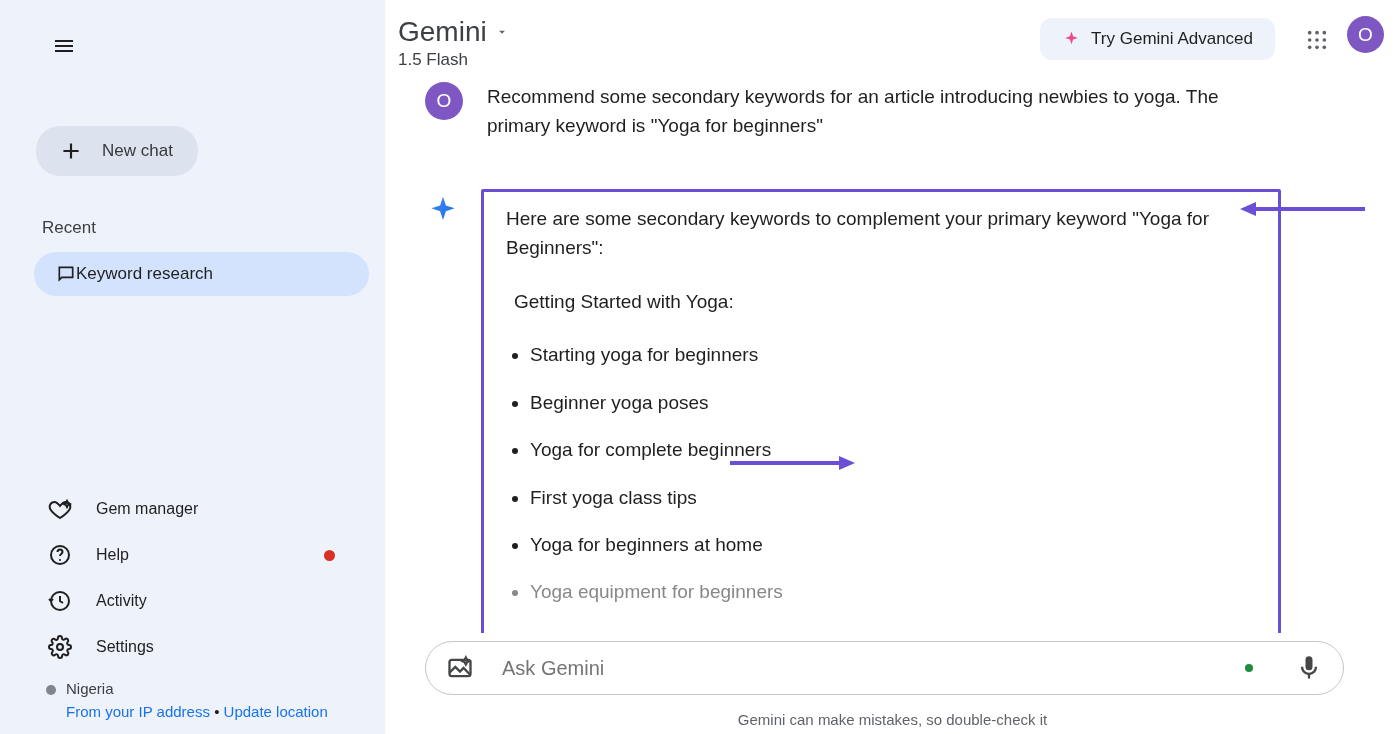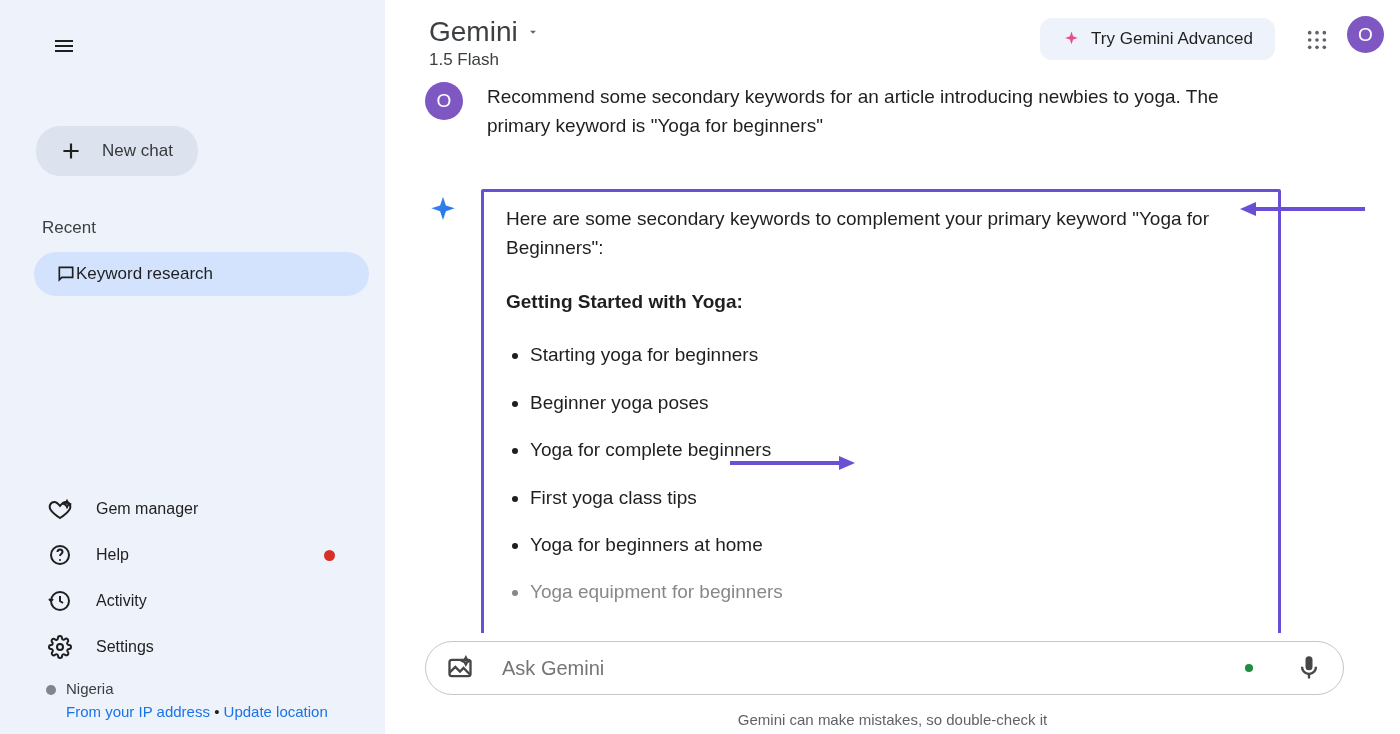--- a/index.html
+++ b/index.html
@@ -22,21 +22,21 @@
     .side-item svg { width:24px; height:24px; flex-shrink:0; }
     .dot { width:11px; height:11px; border-radius:50%; background:#d93025; position:absolute; right:34px; }
 
     .location { font-size:15px; color:#3c4043; padding:10px 8px 6px 38px; position:relative; }
     .location:before { content:""; position:absolute; left:18px; top:15px; width:10px; height:10px; border-radius:50%; background:#80868b; }
     .loc-links { font-size:15px; padding:0 0 4px 38px; }
     .loc-links a { color:#1a73e8; text-decoration:none; cursor:pointer; }
 
     
     .main { flex:1; display:flex; flex-direction:column; }
-    .topbar { display:flex; align-items:flex-start; padding:16px 16px 0 44px; }
+    .topbar { display:flex; align-items:flex-start; padding:16px 16px 0 13px; }
     .brand { display:flex; flex-direction:column; cursor:pointer; }
     .brand-row { display:flex; align-items:center; gap:8px; }
     .brand-text { font-size:28px; font-weight:400; color:#3c4043; }
     .brand-sub { font-size:17px; color:#3c4043; margin-top:2px; }
     .top-spacer { flex:1; }
     .advanced-btn { display:flex; align-items:center; gap:10px; background:#eef2fa; border-radius:12px; padding:11px 22px; font-size:17px; color:#1f1f1f; cursor:pointer; margin-top:2px; font-weight:500;}
     .spark-red { width:19px; height:19px; }
     .apps { width:48px; height:48px; display:flex; align-items:center; justify-content:center; margin:0 6px 0 18px; cursor:pointer; }
     .avatar-top { width:37px; height:37px; border-radius:50%; background:#7e57c2; color:#fff; font-size:19px; display:flex; align-items:center; justify-content:center; cursor:pointer; }
 
@@ -46,21 +46,21 @@
     .user-text { font-size:19px; line-height:1.55; color:#1f1f1f; max-width:780px; }
 
     .ai-row { display:flex; gap:24px; margin-top:48px; position:relative; }
     .spark-icon { width:28px; height:33px; flex-shrink:0; margin-left:4px; margin-top:4px; }
     .ai-box { border:3px solid #6a4fd6; border-radius:2px; padding:12px 22px 16px 22px; flex:1; max-width:800px; }
     .ai-text { font-size:19px; line-height:1.55; }
     .ai-text p { margin-bottom:24px; }
     .ai-text ul { list-style:disc; padding-left:24px; }
     .ai-text li { margin-bottom:18px; }
     .ai-text li.fade { color:#888; }
-    .ai-text strong { font-weight:700; }
+    .ai-text strong { font-weight:400;margin-left:8px; }
 
     .arrow-right { position:absolute; top:128px; left:855px; }
     .arrow-left  { position:absolute; top:382px; left:340px; }
 
     .input-row { padding:8px 56px 6px 40px; }
     .input-pill { border:1px solid #c4c7c5; border-radius:36px; display:flex; align-items:center; padding:12px 20px; gap:28px; }
     .input-pill input { flex:1; border:none; outline:none; font-size:20px; color:#3c4043; background:transparent; }
     .img-icon, .mic-icon { width:28px; height:28px; color:#444746; }
     .green-dot { width:8px; height:8px; border-radius:50%; background:#1e8e3e; margin-right:14px; }
     .disclaimer { text-align:center; font-size:15px; color:#5f6368; padding:10px 0 6px; }

